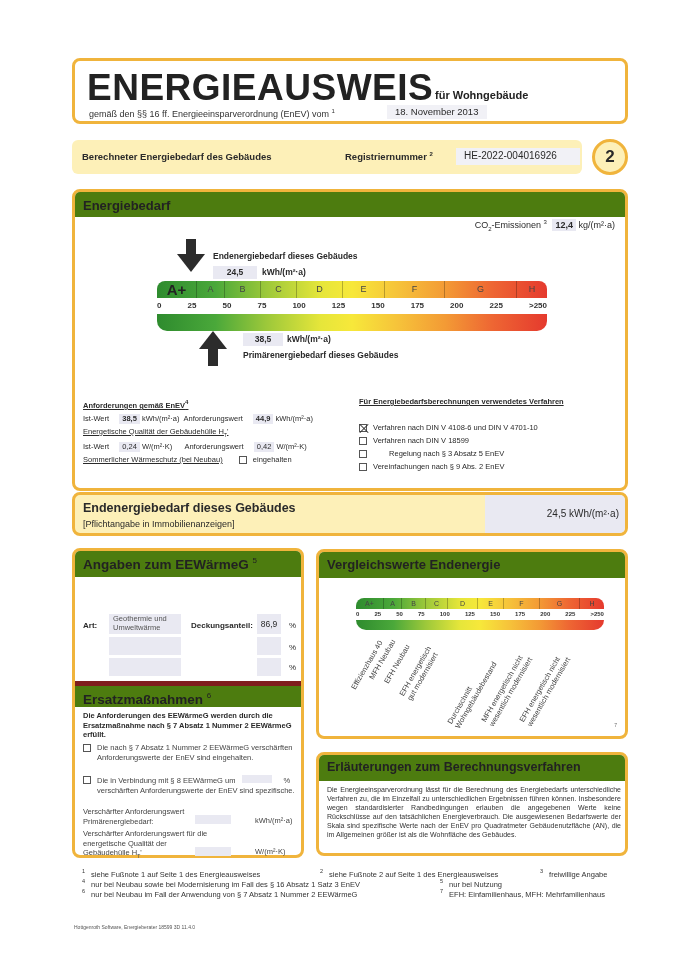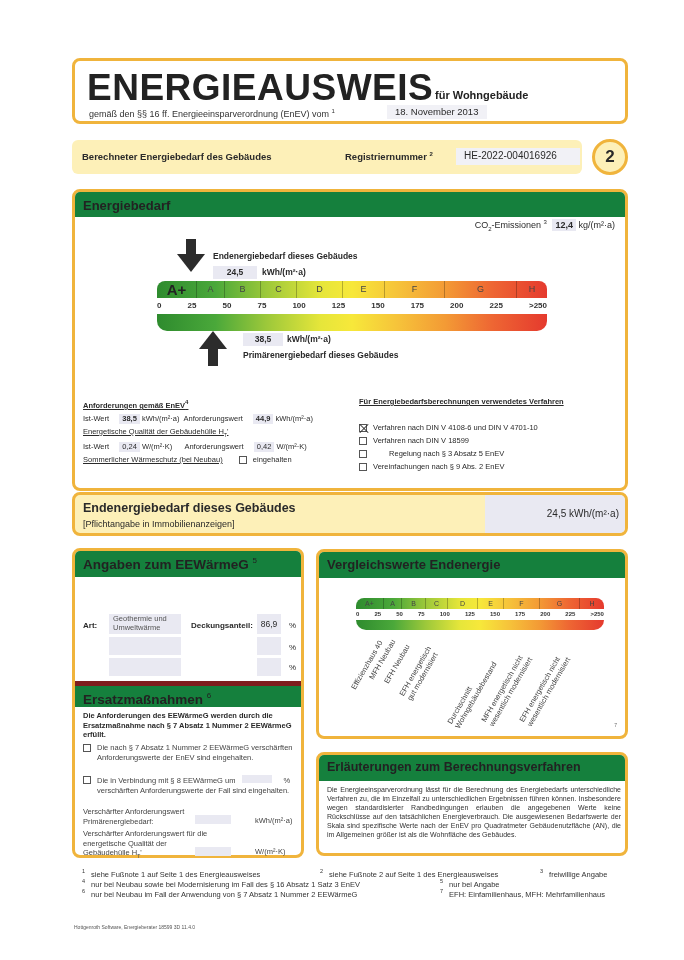--- a/index.html
+++ b/index.html
@@ -1,18 +1,18 @@
 <!DOCTYPE html>
 <html><head>
 <meta charset="utf-8">
 <style>
   * { box-sizing: border-box; margin: 0; padding: 0; }
   body { width: 684px; height: 960px; background: #ffffff; font-family: "Liberation Sans", sans-serif; color: #2a2a2a; position: relative; overflow: hidden; }
   .box { position: absolute; border: 3px solid #f0b43c; border-radius: 8px; background: #fff; }
-  .box-head { background: #15803d; font-weight: bold; color: #222; }
+  .box-head { background: #4d7c0f; font-weight: bold; color: #222; }
   .field { background: #e9e9f2; display: inline-block; }
   .abs { position: absolute; }
   .cb { display:inline-block; width:8px; height:8px; border:1px solid #555; vertical-align: middle; background:#fff; position: relative; }
   .cb.checked::before, .cb.checked::after { content:""; position:absolute; left:-2px; top:3px; width:12px; height:1px; background:#333; }
   .cb.checked::before { transform: rotate(45deg); }
   .cb.checked::after { transform: rotate(-45deg); }
   .u { text-decoration: underline; }
   .sup { font-size: 6px; vertical-align: super; }
   .scale-top { position:absolute; display:flex; height:17px; border-radius: 8px 8px 0 0; overflow:hidden; }
   .scale-top div { flex:1; text-align:center; font-size:9px; color:#444; border-right:1px solid rgba(0,0,0,0.25); line-height:17px; }
@@ -161,21 +161,21 @@
   <div class="box-head abs" style="left:0;top:130px;width:226px;height:26px;padding:5px 8px;font-size:13.5px;border-top:5px solid #7f1d1d;">
     <span>Ersatzmaßnahmen</span> <span class="sup" style="font-size:8px;font-weight:normal;">6</span>
   </div>
   <div class="abs" style="left:8px;top:160px;width:216px;font-size:7.5px;font-weight:bold;line-height:9.5px;">Die Anforderungen des EEWärmeG werden durch die Ersatzmaßnahme nach § 7 Absatz 1 Nummer 2 EEWärmeG erfüllt.</div>
   <div class="abs" style="left:8px;top:192px;width:216px;font-size:7.5px;line-height:9.5px;display:flex;">
     <span class="cb" style="flex:0 0 8px;margin-top:1px;margin-right:6px;"></span>
     <span style="color:#444;">Die nach § 7 Absatz 1 Nummer 2 EEWärmeG verschärften Anforderungswerte der EnEV sind eingehalten.</span>
   </div>
   <div class="abs" style="left:8px;top:224px;width:216px;font-size:7.5px;line-height:9.5px;display:flex;">
     <span class="cb" style="flex:0 0 8px;margin-top:1px;margin-right:6px;"></span>
-    <span style="color:#444;"><span>Die in Verbindung mit § 8 EEWärmeG um</span> <span class="field" style="width:30px;height:8px;margin-left:4px;"></span> <span style="margin-left:10px;">%</span><br><span>verschärften Anforderungswerte der Fall sind eingehalten.</span></span>
+    <span style="color:#444;"><span>Die in Verbindung mit § 8 EEWärmeG um</span> <span class="field" style="width:30px;height:8px;margin-left:4px;"></span> <span style="margin-left:10px;">%</span><br><span>verschärften Anforderungswerte der EnEV sind spezifische.</span></span>
   </div>
   <div class="abs" style="left:8px;top:256px;width:120px;font-size:7.5px;line-height:9.5px;color:#444;">Verschärfter Anforderungswert Primärenergiebedarf:</div>
   <div class="abs field" style="left:120px;top:264px;width:36px;height:9px;"></div>
   <span class="abs" style="left:180px;top:265px;font-size:7.5px;color:#444;">kWh/(m²·a)</span>
   <div class="abs" style="left:8px;top:278px;width:130px;font-size:7.5px;line-height:9.5px;color:#444;"><span>Verschärfter Anforderungswert für die energetische Qualität der Gebäudehülle H</span><sub style="font-size:5px;">T</sub>'</div>
   <div class="abs field" style="left:120px;top:296px;width:36px;height:9px;"></div>
   <span class="abs" style="left:180px;top:296px;font-size:7.5px;color:#444;">W/(m²·K)</span>
 </div>
 
 <div class="box" style="left:316px;top:549px;width:312px;height:190px;">
@@ -222,17 +222,17 @@
   <div class="box-head" style="height:26px;padding:5px 8px;font-size:12.5px;border-radius:5px 5px 0 0;">
     <span>Erläuterungen zum Berechnungsverfahren</span>
   </div>
   <div class="abs" style="left:8px;top:30px;width:294px;font-size:7px;line-height:9px;text-align:justify;color:#333;">Die Energieeinsparverordnung lässt für die Berechnung des Energiebedarfs unterschiedliche Verfahren zu, die im Einzelfall zu unterschiedlichen Ergebnissen führen können. Insbesondere wegen standardisierter Randbedingungen erlauben die angegebenen Werte keine Rückschlüsse auf den tatsächlichen Energieverbrauch. Die ausgewiesenen Bedarfswerte der Skala sind spezifische Werte nach der EnEV pro Quadratmeter Gebäudenutzfläche (AN), die im Allgemeinen größer ist als die Wohnfläche des Gebäudes.</div>
 </div>
 
 <div class="fn" style="left:82px;top:868px;"><span class="n">1</span><span>siehe Fußnote 1 auf Seite 1 des Energieausweises</span></div>
 <div class="fn" style="left:320px;top:868px;"><span class="n">2</span><span>siehe Fußnote 2 auf Seite 1 des Energieausweises</span></div>
 <div class="fn" style="left:540px;top:868px;"><span class="n">3</span><span>freiwillige Angabe</span></div>
 <div class="fn" style="left:82px;top:878px;"><span class="n">4</span><span>nur bei Neubau sowie bei Modernisierung im Fall des § 16 Absatz 1 Satz 3 EnEV</span></div>
-<div class="fn" style="left:440px;top:878px;"><span class="n">5</span><span>nur bei Angabe</span></div>
+<div class="fn" style="left:440px;top:878px;"><span class="n">5</span><span>nur bei Nutzung</span></div>
 <div class="fn" style="left:82px;top:888px;"><span class="n">6</span><span>nur bei Neubau im Fall der Anwendung von § 7 Absatz 1 Nummer 2 EEWärmeG</span></div>
 <div class="fn" style="left:440px;top:888px;"><span class="n">7</span><span>EFH: Einfamilienhaus, MFH: Mehrfamilienhaus</span></div>
 
 <div class="abs" style="left:74px;top:924px;font-size:5px;color:#555;">Hottgenroth Software, Energieberater 18599 3D 11.4.0</div>
 
 </body></html>

